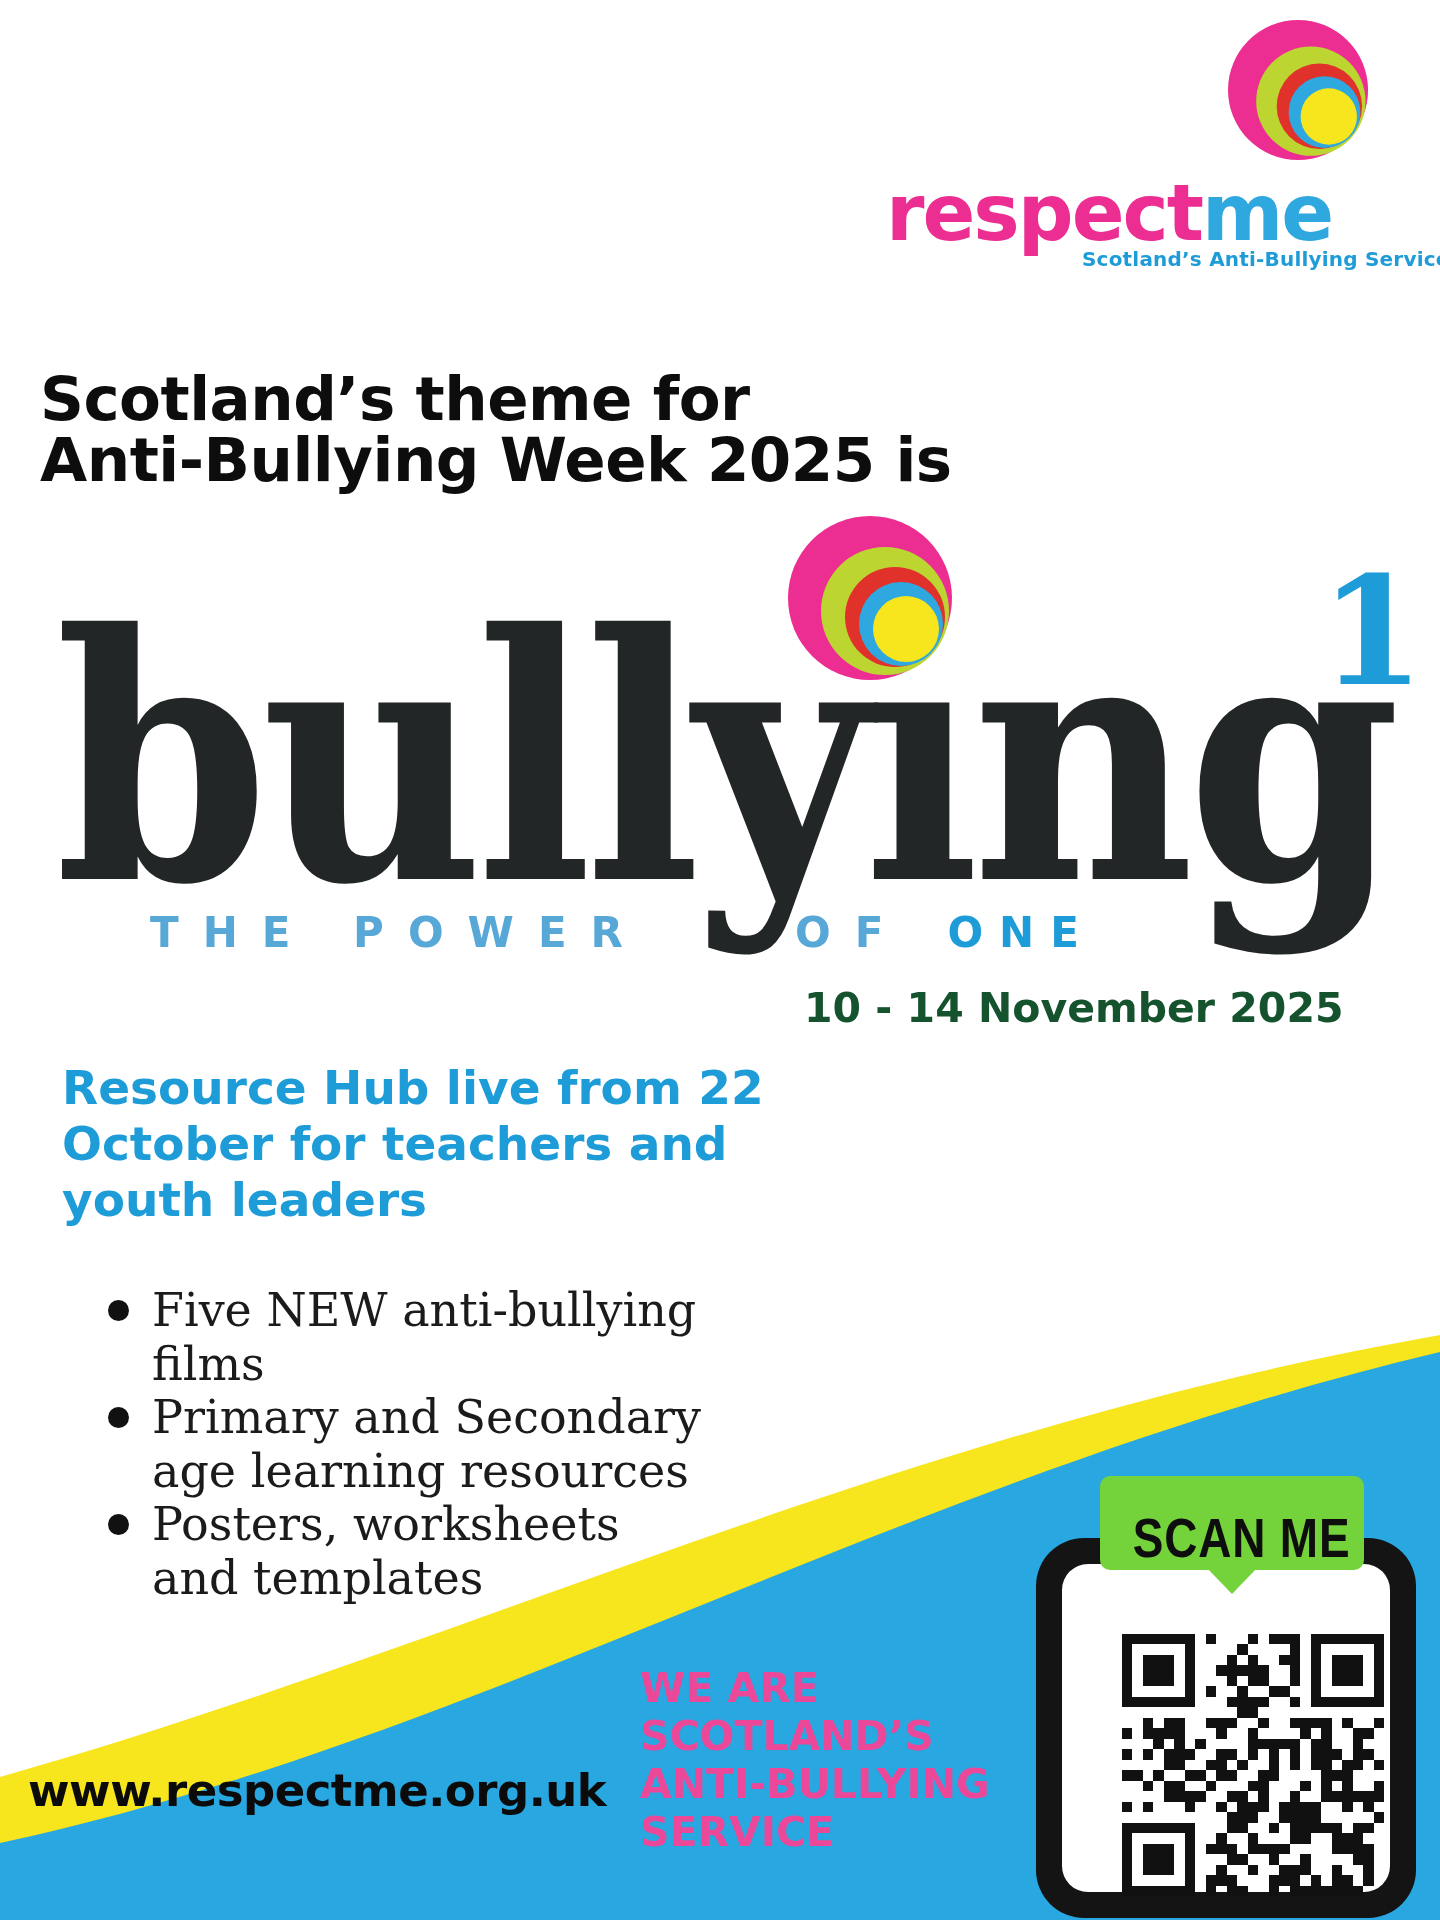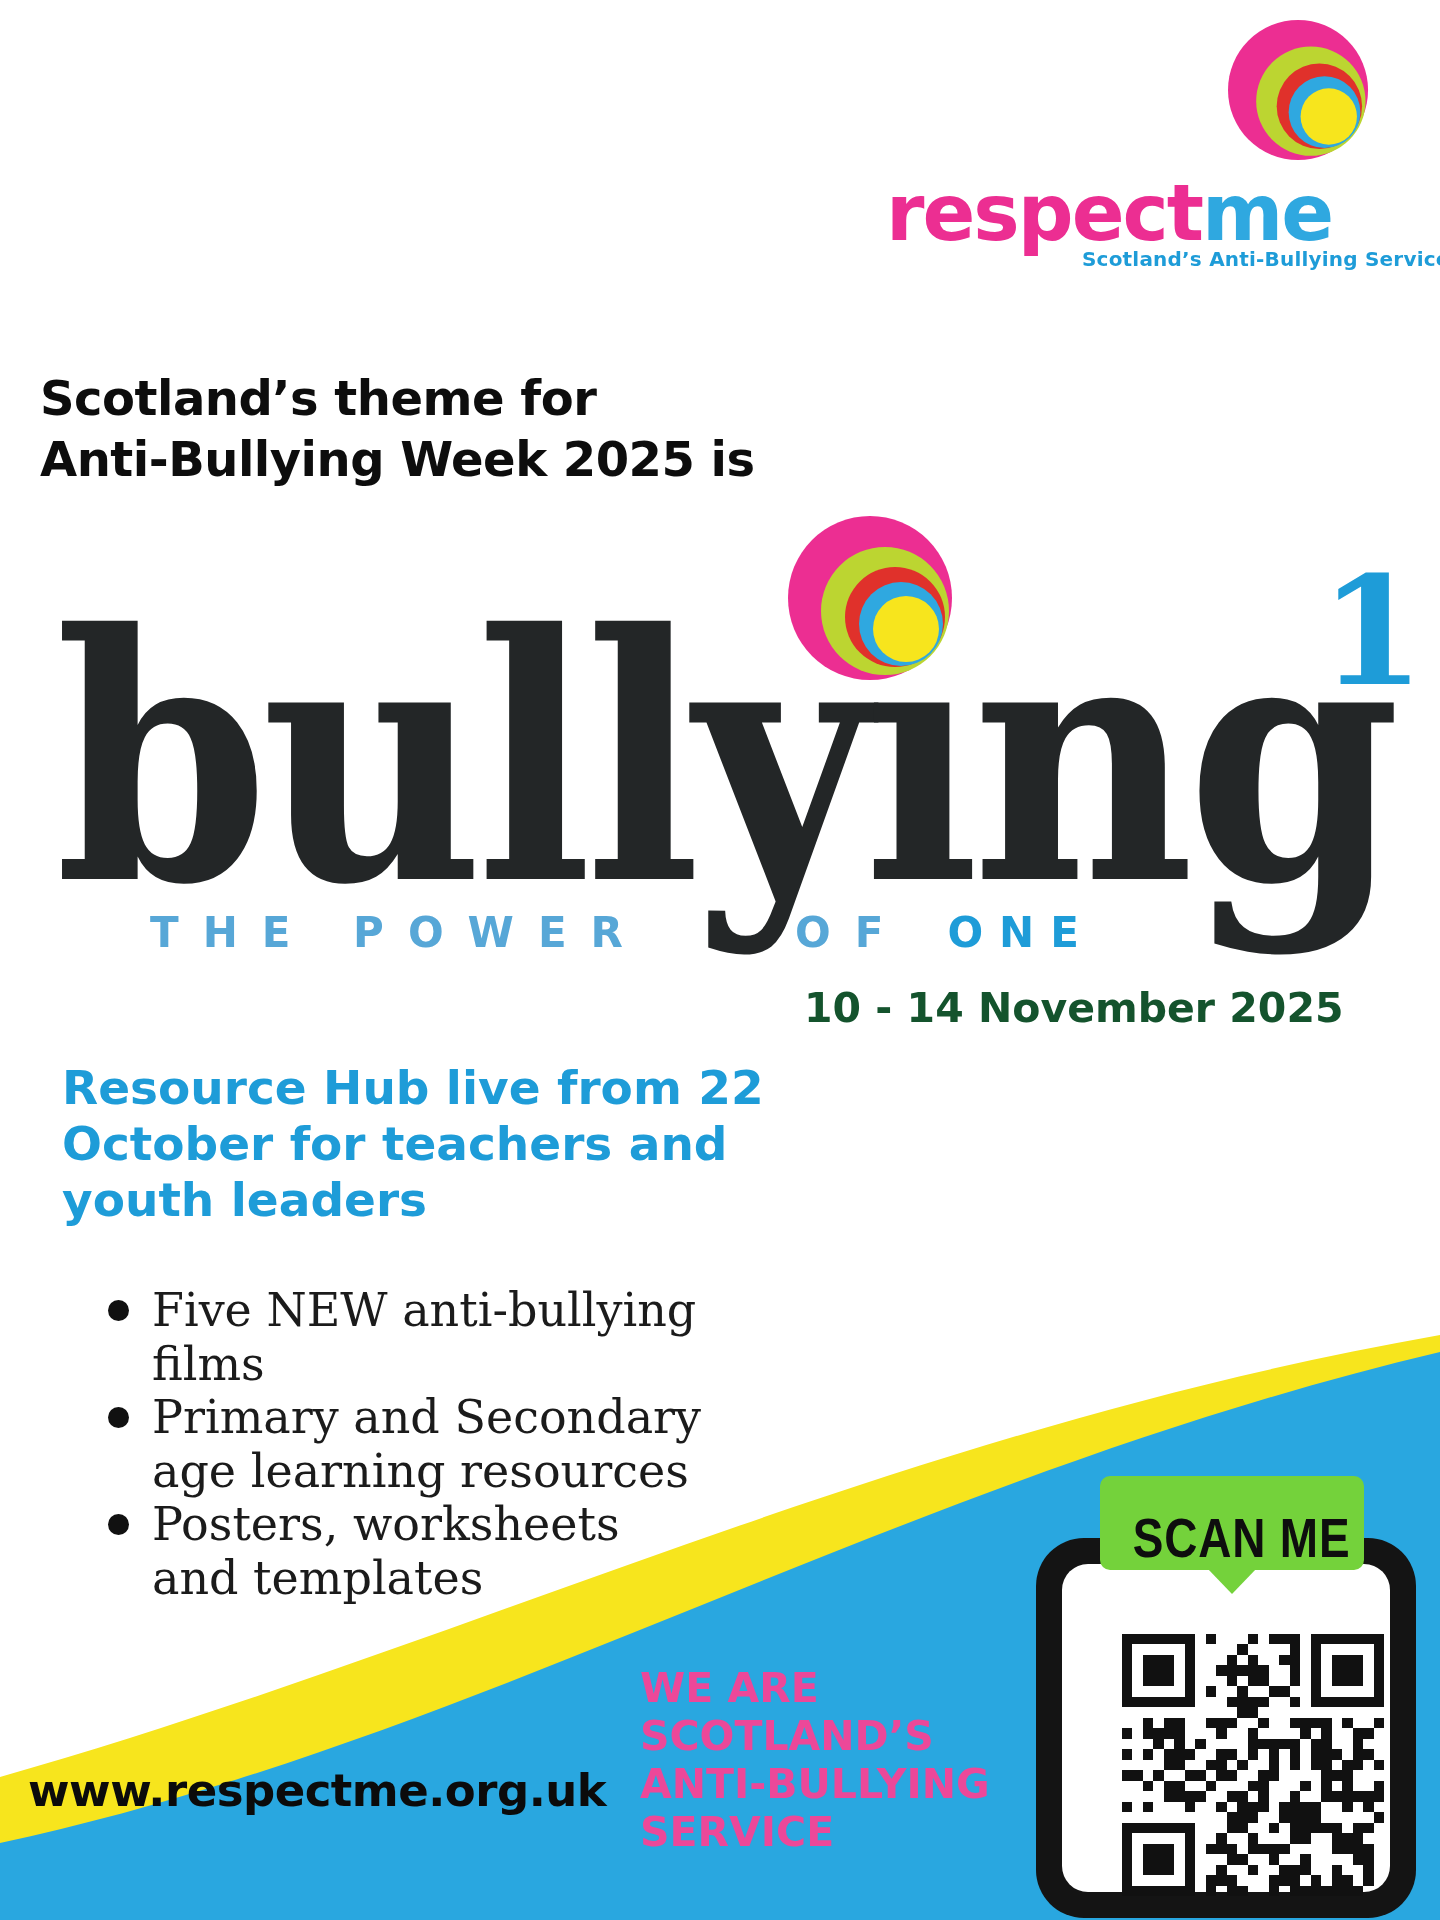--- a/index.html
+++ b/index.html
@@ -20,21 +20,21 @@
 
   
   .brand{position:absolute;left:886px;top:168px;font-size:78px;font-weight:800;
          letter-spacing:-2px;white-space:nowrap;}
   .brand .first{color:var(--pink,#EC2E92);}
   .brand .second{color:var(--skyblue,#2FA8E0);}
   .tagline{position:absolute;left:1082px;top:247px;font-size:20px;font-weight:700;
            color:var(--headblue,#1E9CD8);letter-spacing:0.2px;white-space:nowrap;}
 
   
-  .intro{position:absolute;left:40px;top:368px;font-size:48px;line-height:61px;
+  .intro{position:absolute;left:40px;top:368px;font-size:61px;line-height:61px;
          font-weight:800;color:#0d0d0d;white-space:pre-line;letter-spacing:-0.5px;}
 
   
   .wordmark{position:absolute;left:55px;top:590px;font-family:"DejaVu Serif","Liberation Serif",serif;
             font-weight:700;font-size:340px;line-height:340px;color:var(--dark,#232627);
             letter-spacing:-8.5px;white-space:nowrap;transform:scaleX(0.90);transform-origin:left top;}
   .supone{position:absolute;left:1320px;top:556px;font-family:"DejaVu Serif","Liberation Serif",serif;
           font-weight:700;font-size:150px;line-height:150px;color:var(--headblue,#1E9CD8);}
 
   

